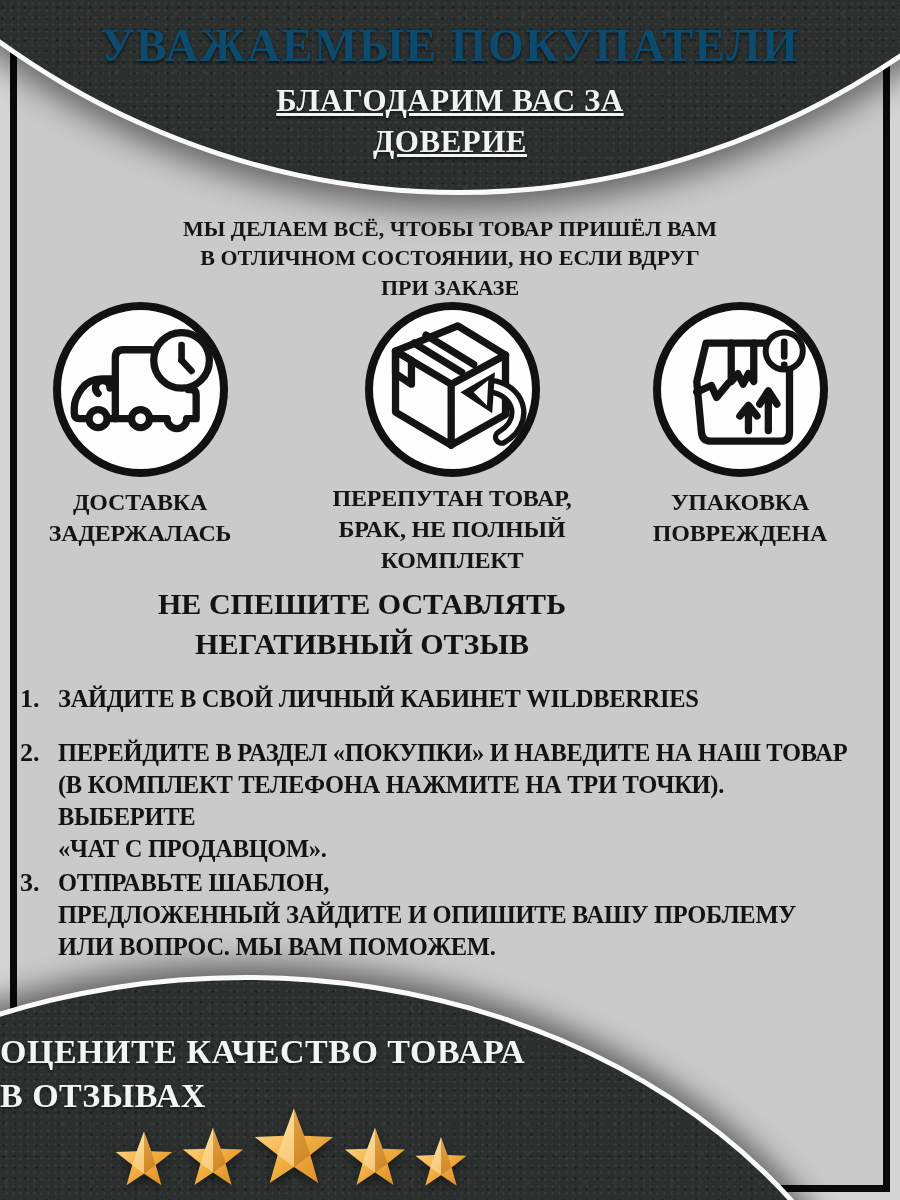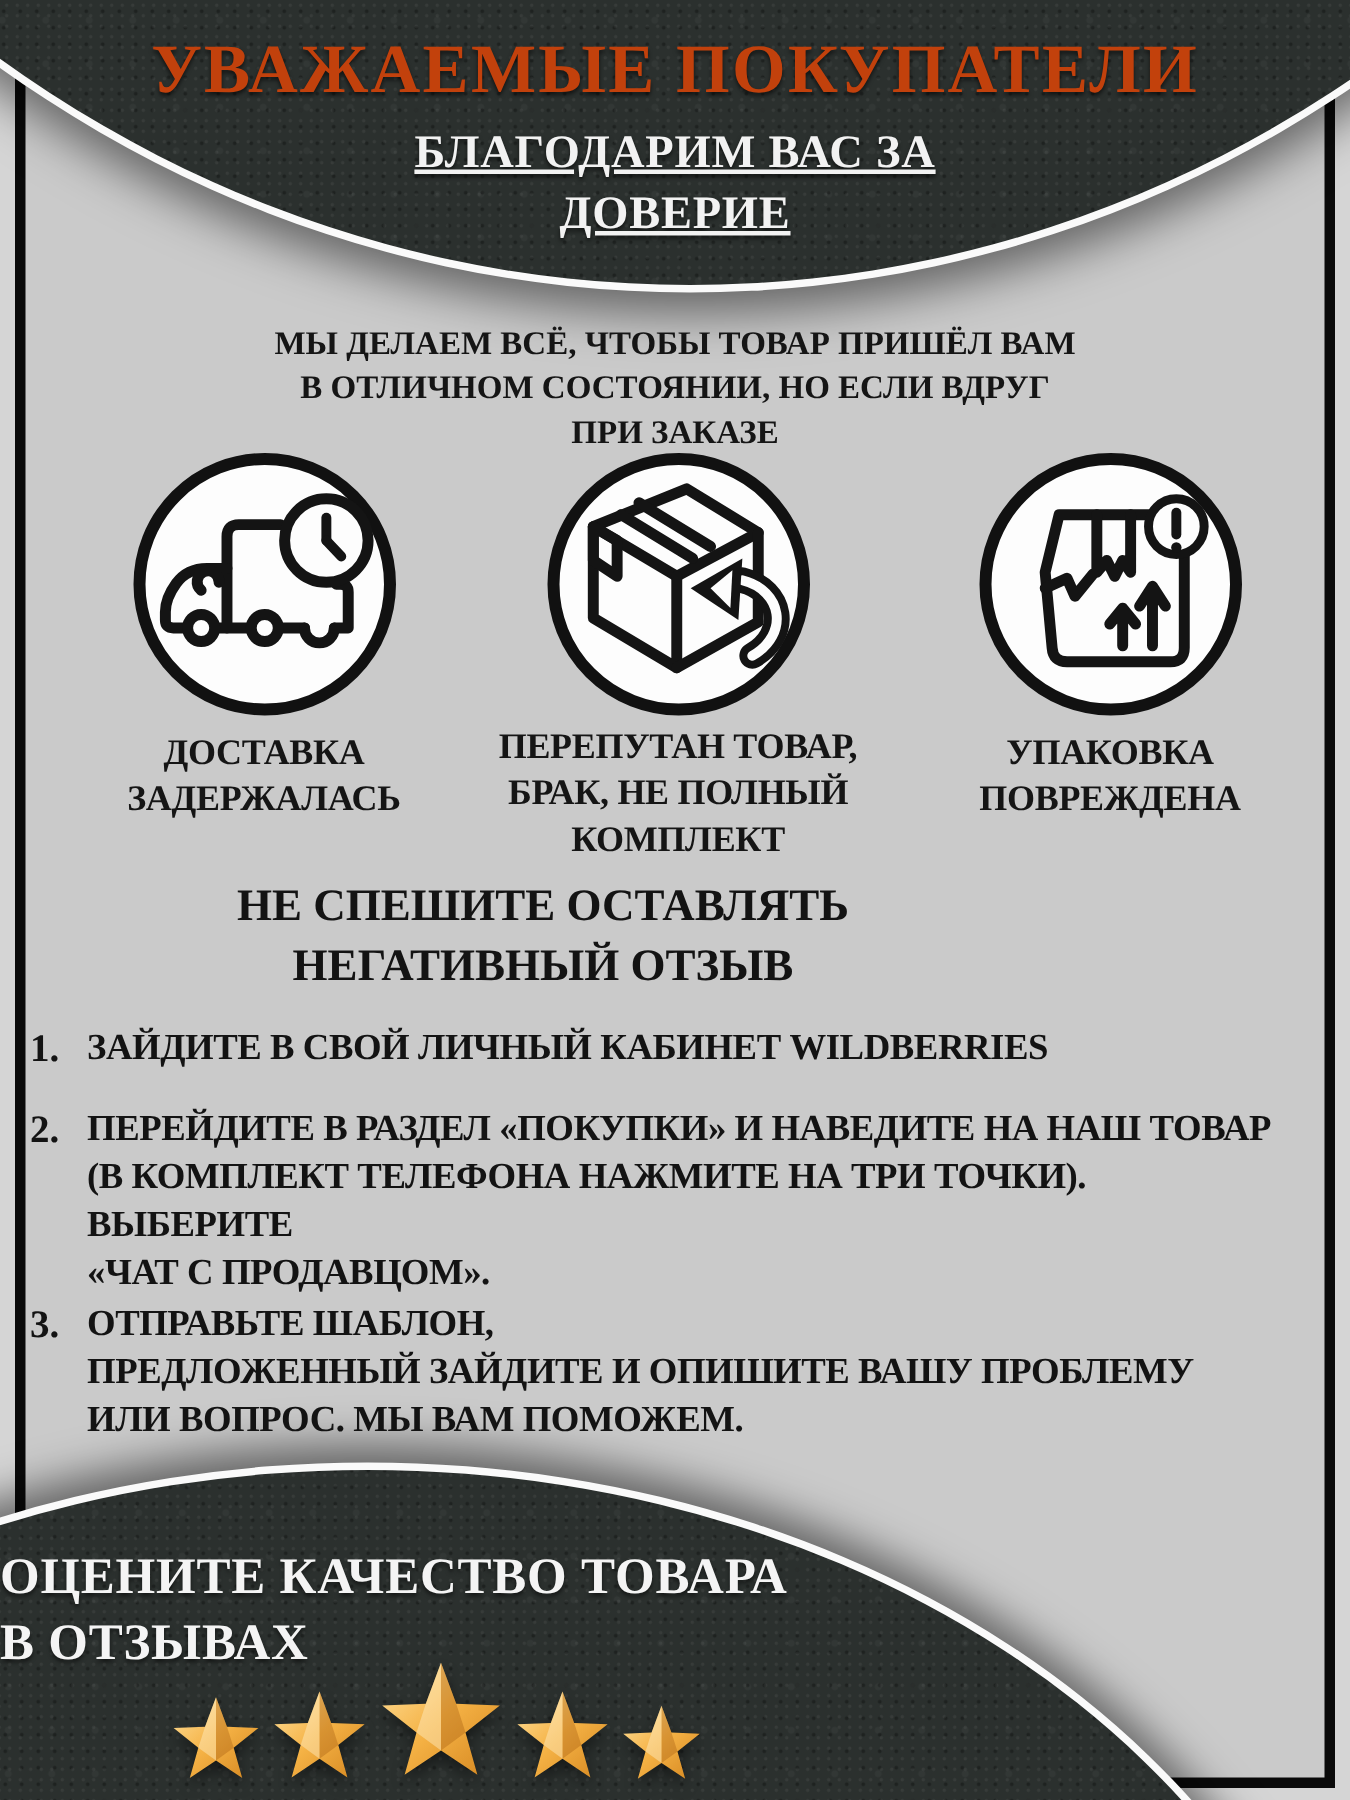--- a/index.html
+++ b/index.html
@@ -39,36 +39,36 @@
   }
 
   .preline { white-space:pre-line; }
 
   .header-block {
     position:absolute; left:0; top:21px; width:900px; text-align:center;
     z-index:5;
   }
   .header-title {
     margin:0; font-size:46px; line-height:1.1; letter-spacing:1.5px;
-    color:#c2410c; text-shadow:0 2px 3px rgba(0,0,0,0.6);
+    color:#0c4a6e; text-shadow:0 2px 3px rgba(0,0,0,0.6);
   }
   .header-sub {
     margin:8px 0 0; font-size:31px; line-height:1.33; color:#f2f2f2;
     letter-spacing:0.5px; text-shadow:0 2px 3px rgba(0,0,0,0.6);text-decoration:underline;
   }
 
   .intro {
     position:absolute; left:0; top:192px; width:900px; text-align:center;
     font-size:22px; line-height:1.33; color:#151515; z-index:3;
   }
 
   .issue {
     position:absolute; top:302px; width:260px; text-align:center; z-index:3;
   }
-  .issue-1 { left:10px;padding-left:36px; }
+  .issue-1 { left:10px; }
   .issue-2 { left:322px; }
   .issue-3 { left:610px; }
   .badge {
     width:175px; height:175px; margin:0 auto; border-radius:50%;
     background:#fdfdfd; border:8px solid #111; box-sizing:border-box;
     position:relative;
   }
   .badge svg { position:absolute; left:0; top:0; width:159px; height:159px; overflow:visible; }
   .issue-label {
     margin-top:10px; font-size:24px; line-height:1.3; color:#151515;

